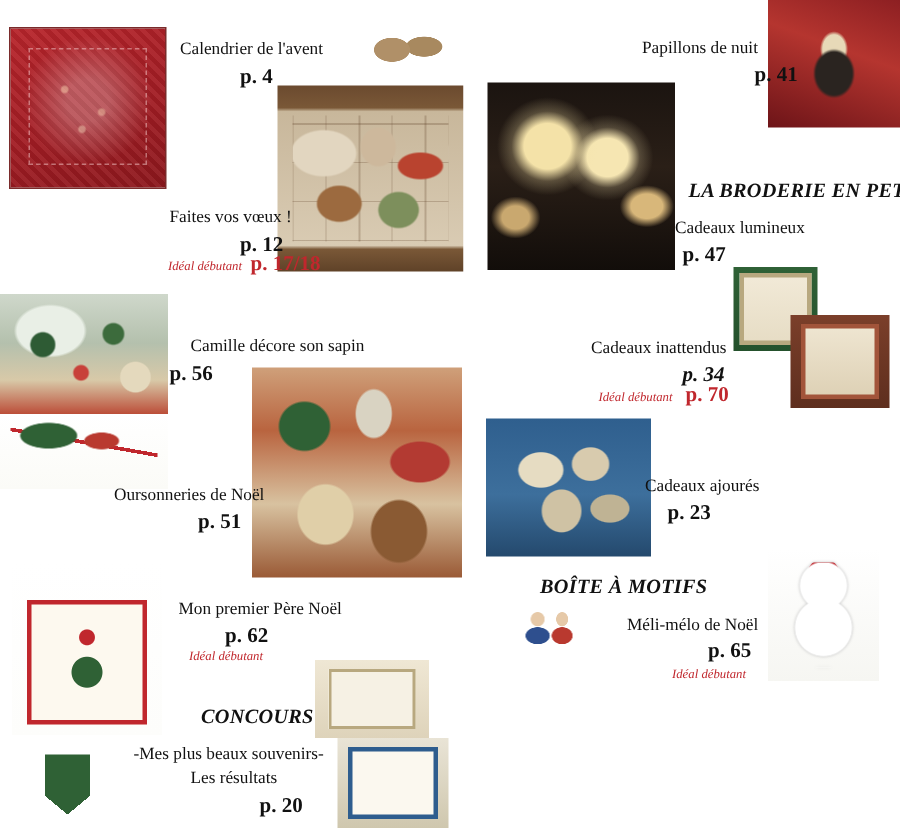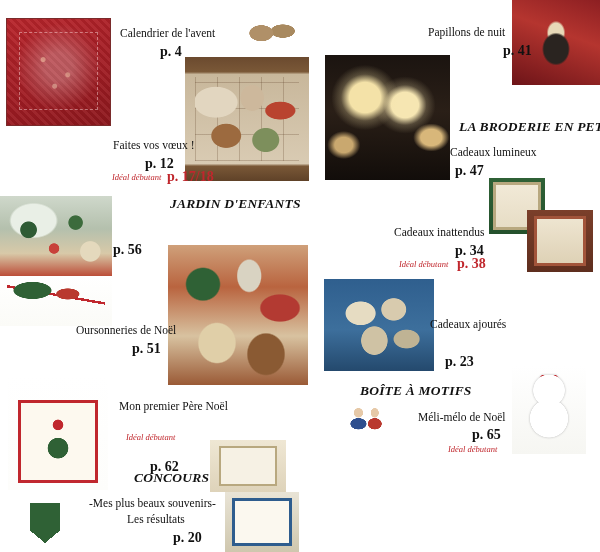--- a/index.html
+++ b/index.html
@@ -176,52 +176,52 @@
   <div class="photo p-kids" style="left:340px;top:400px;width:58px;height:52px;">
       <div class="inner"></div>
     </div>
 
   <div class="col-divider"></div>
 
   <div class="txt entry" style="left:120px;top:27px;">Calendrier de l'avent</div>
   <div class="txt page-num" style="left:160px;top:44px;">p. 4</div>
 
   <div class="txt entry" style="left:113px;top:139px;">Faites vos vœux !</div>
-  <div class="txt page-num" style="left:145px;top:156px;text-align:center;">p. 12</div>
+  <div class="txt page-num" style="left:160px;top:156px;text-align:center;">p. 12</div>
   <div class="txt debutant" style="left:112px;top:172px;">Idéal débutant</div>
   <div class="txt page-num red" style="left:167px;top:169px;">p. 17/18</div>
 
-  <div class="txt section-title" style="left:170px;top:196px;">JARDIN D'ENFANTS</div>
+  <div class="txt entry" style="left:127px;top:225px;">Camille décore son sapin</div>
   <div class="txt page-num" style="left:113px;top:242px;">p. 56</div>
 
   <div class="txt entry" style="left:76px;top:324px;">Oursonneries de Noël</div>
   <div class="txt page-num" style="left:132px;top:341px;">p. 51</div>
 
   <div class="txt entry" style="left:119px;top:400px;">Mon premier Père Noël</div>
-  <div class="txt page-num" style="left:150px;top:417px;margin-top:42px;">p. 62</div>
+  <div class="txt page-num" style="left:150px;top:417px;">p. 62</div>
   <div class="txt debutant" style="left:126px;top:432px;">Idéal débutant</div>
 
   <div class="txt section-title" style="left:134px;top:470px;">CONCOURS</div>
   <div class="txt entry" style="left:89px;top:497px;">-Mes plus beaux souvenirs-</div>
   <div class="txt entry" style="left:127px;top:513px;">Les résultats</div>
   <div class="txt page-num" style="left:173px;top:530px;">p. 20</div>
 
   <div class="txt entry" style="left:428px;top:26px;">Papillons de nuit</div>
   <div class="txt page-num" style="left:503px;top:43px;">p. 41</div>
 
   <div class="txt section-title" style="left:459px;top:119px;">LA BRODERIE EN PETIT</div>
   <div class="txt entry" style="left:450px;top:146px;">Cadeaux lumineux</div>
   <div class="txt page-num" style="left:455px;top:163px;">p. 47</div>
 
   <div class="txt entry" style="left:394px;top:226px;">Cadeaux inattendus</div>
-  <div class="txt page-num" style="left:455px;top:243px;">p. 34</div>
+  <div class="txt page-num" style="left:455px;top:243px;font-style:italic;">p. 34</div>
   <div class="txt debutant" style="left:399px;top:259px;">Idéal débutant</div>
-  <div class="txt page-num red" style="left:457px;top:256px;">p. 38</div>
+  <div class="txt page-num red" style="left:457px;top:256px;">p. 70</div>
 
   <div class="txt entry" style="left:430px;top:318px;">Cadeaux ajourés</div>
-  <div class="txt page-num" style="left:445px;top:354px;">p. 23</div>
+  <div class="txt page-num" style="left:445px;top:335px;">p. 23</div>
 
   <div class="txt section-title" style="left:360px;top:383px;">BOÎTE À MOTIFS</div>
   <div class="txt entry" style="left:418px;top:411px;">Méli-mélo de Noël</div>
   <div class="txt page-num" style="left:472px;top:427px;">p. 65</div>
   <div class="txt debutant" style="left:448px;top:444px;">Idéal débutant</div>
 
 </div>
 
 </body></html>

